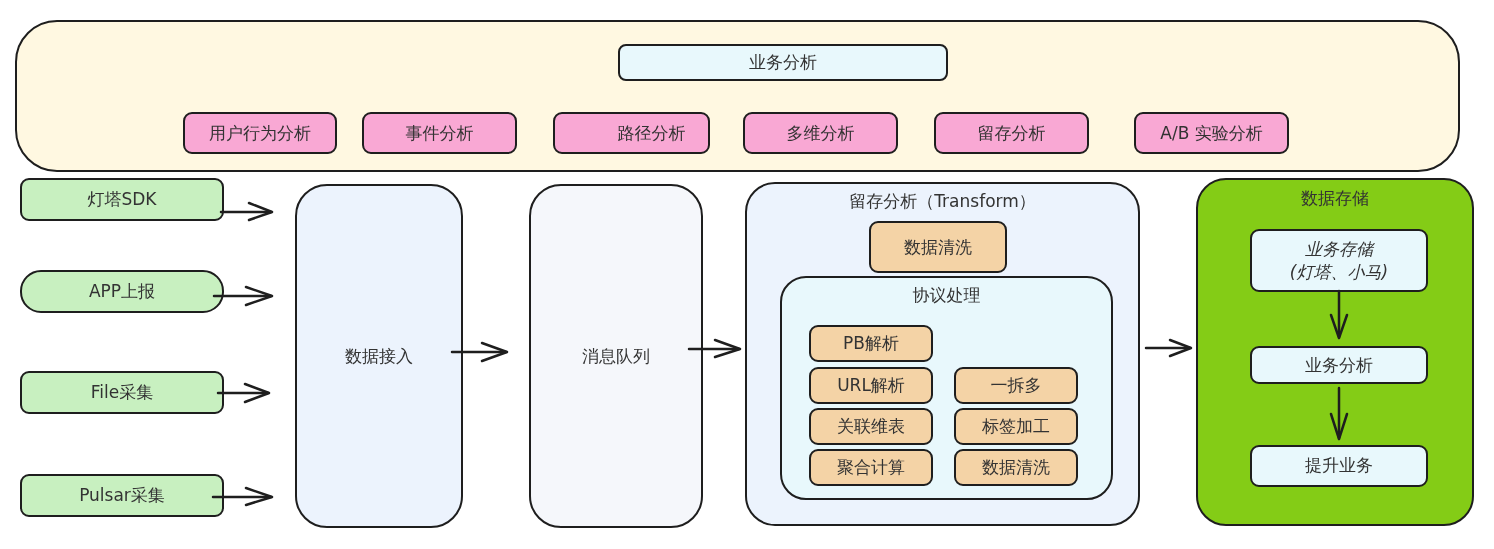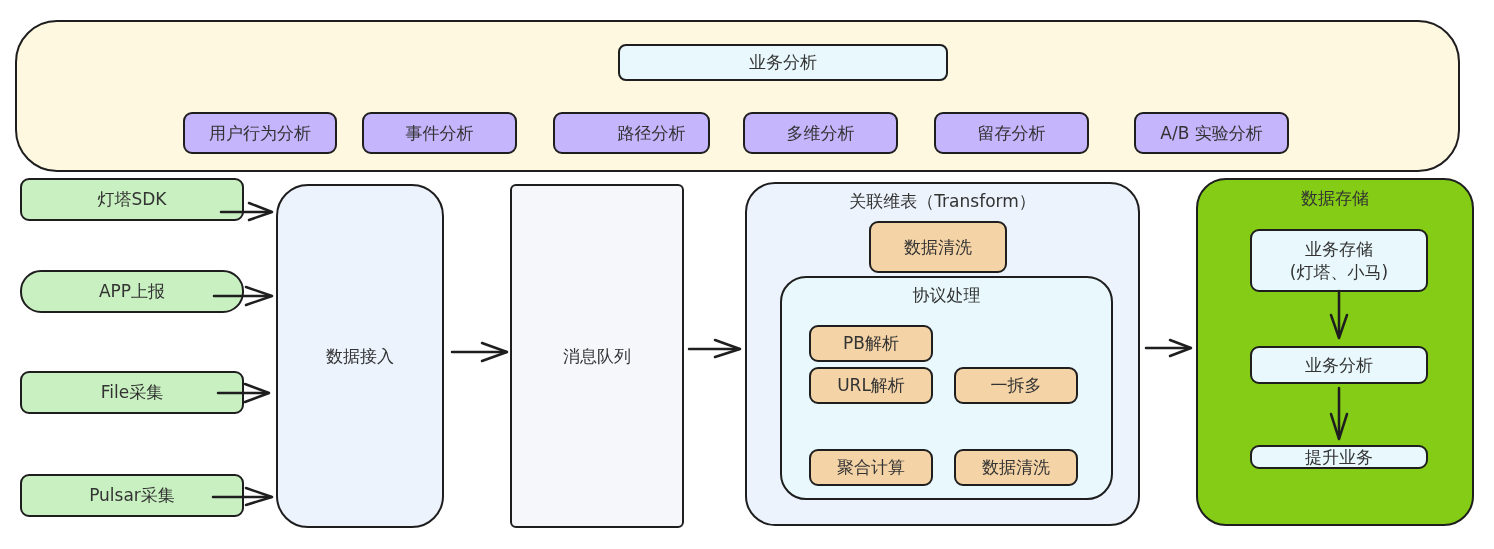--- a/index.html
+++ b/index.html
@@ -3,23 +3,23 @@
 <meta charset="utf-8">
 <style>
   html, body { margin:0; padding:0; background:#ffffff; }
   body { width:1494px; height:549px; position:relative; overflow:hidden;
          font-family:"DejaVu Sans", sans-serif; color:#333; }
   .box { position:absolute; box-sizing:border-box; border:2.5px solid #1e1e1e;
          display:flex; align-items:center; justify-content:center; text-align:center; }
   .lbl { font-size:17px; color:#333; }
   .top-panel { left:15px; top:20px; width:1445px; height:152px; border-radius:42px; background:#fff8e1; }
   .biz-title { left:618px; top:44px; width:330px; height:37px; border-radius:8px; background:#e8f8fc; }
-  .tag { position:absolute; top:112px; height:42px; border-radius:9px; background:#c4b5fd; box-sizing:border-box; border:2.5px solid #1e1e1e; display:flex; align-items:center; justify-content:center; font-size:17px; }
-  .src { position:absolute; left:20px; width:224px; height:43px; border-radius:9px; background:#c8f0c0; box-sizing:border-box; border:2.5px solid #1e1e1e; display:flex; align-items:center; justify-content:center; font-size:17px; }
-  .tall { top:184px; height:344px; border-radius:32px; }
+  .tag { position:absolute; top:112px; height:42px; border-radius:9px; background:#f9a8d4; box-sizing:border-box; border:2.5px solid #1e1e1e; display:flex; align-items:center; justify-content:center; font-size:17px; }
+  .src { position:absolute; left:20px; width:204px; height:43px; border-radius:9px; background:#c8f0c0; box-sizing:border-box; border:2.5px solid #1e1e1e; display:flex; align-items:center; justify-content:center; font-size:17px; }
+  .tall { top:184px; height:344px; border-radius:32px;margin-left:19px; }
   .group-title { position:absolute; left:0; right:0; text-align:center; font-size:17px; }
   .cell { position:absolute; width:124px; height:37px; border-radius:9px; background:#f4d3a6; box-sizing:border-box; border:2.5px solid #1e1e1e; display:flex; align-items:center; justify-content:center; font-size:17px; }
   .stbox { position:absolute; left:52px; width:178px; border-radius:9px; background:#e8f8fc; box-sizing:border-box; border:2.5px solid #1e1e1e; display:flex; align-items:center; justify-content:center; font-size:17px; text-align:center; line-height:1.35; }
   svg.arrows { position:absolute; left:0; top:0; width:1494px; height:549px; pointer-events:none; }
 </style>
 </head>
 <body>
 
 <div class="box top-panel"></div>
 <div class="box biz-title lbl">业务分析</div>
@@ -32,43 +32,45 @@
 
 <div class="src" style="top:178px;">灯塔SDK</div>
 <div class="src" style="top:270px;border-radius:21px;">APP上报</div>
 <div class="src" style="top:371px;">File采集</div>
 <div class="src" style="top:474px;">Pulsar采集</div>
 
 <div class="box tall lbl" style="left:276px;width:168px;background:#ecf3fd;">
   <span>数据接入</span>
 </div>
 
-<div class="box tall lbl" style="left:510px;width:174px;background:#f5f7fb;border-radius:6px;">
+<div class="box tall lbl" style="left:510px;width:174px;background:#f5f7fb;">
   <span>消息队列</span>
 </div>
 
 <div class="box" style="left:745px;top:182px;width:395px;height:344px;border-radius:30px;background:#ecf3fd;display:block;">
-  <div class="group-title" style="top:6px;">关联维表（Transform）</div>
+  <div class="group-title" style="top:6px;">留存分析（Transform）</div>
   <div class="cell" style="left:122px;top:37px;width:138px;height:52px;">数据清洗</div>
   <div class="box" style="left:33px;top:92px;width:333px;height:224px;border-radius:26px;background:#e8f8fc;display:block;padding-left:16px;">
     <div class="group-title" style="top:6px;">协议处理</div>
     <div class="cell" style="left:27px;top:47px;">PB解析</div>
     <div class="cell" style="left:27px;top:89px;">URL解析</div>
+    <div class="cell" style="left:27px;top:130px;">关联维表</div>
     <div class="cell" style="left:27px;top:171px;">聚合计算</div>
     <div class="cell" style="left:172px;top:89px;">一拆多</div>
+    <div class="cell" style="left:172px;top:130px;">标签加工</div>
     <div class="cell" style="left:172px;top:171px;">数据清洗</div>
   </div>
 </div>
 
 <div class="box" style="left:1196px;top:178px;width:278px;height:348px;border-radius:30px;background:#84cc16;display:block;">
   <div class="group-title" style="top:7px;">数据存储</div>
-  <div class="stbox" style="top:49px;height:63px;white-space:pre-line;">业务存储
+  <div class="stbox" style="top:49px;height:63px;white-space:pre-line;font-style:italic;">业务存储
 (灯塔、小马)</div>
   <div class="stbox" style="top:166px;height:38px;">业务分析</div>
-  <div class="stbox" style="top:265px;height:24px;">提升业务</div>
+  <div class="stbox" style="top:265px;height:42px;font-family:Liberation Serif, serif;">提升业务</div>
 </div>
 
 <svg class="arrows">
   <g fill="none" stroke="#1e1e1e" stroke-width="2.5" stroke-linecap="round" stroke-linejoin="round">
     <g>
         <path d="M221 212 L271 212"></path>
         <path d="M249 203 L272 212 L249 220"></path>
       </g>
     <g>
         <path d="M214 296 L271 296"></path>

